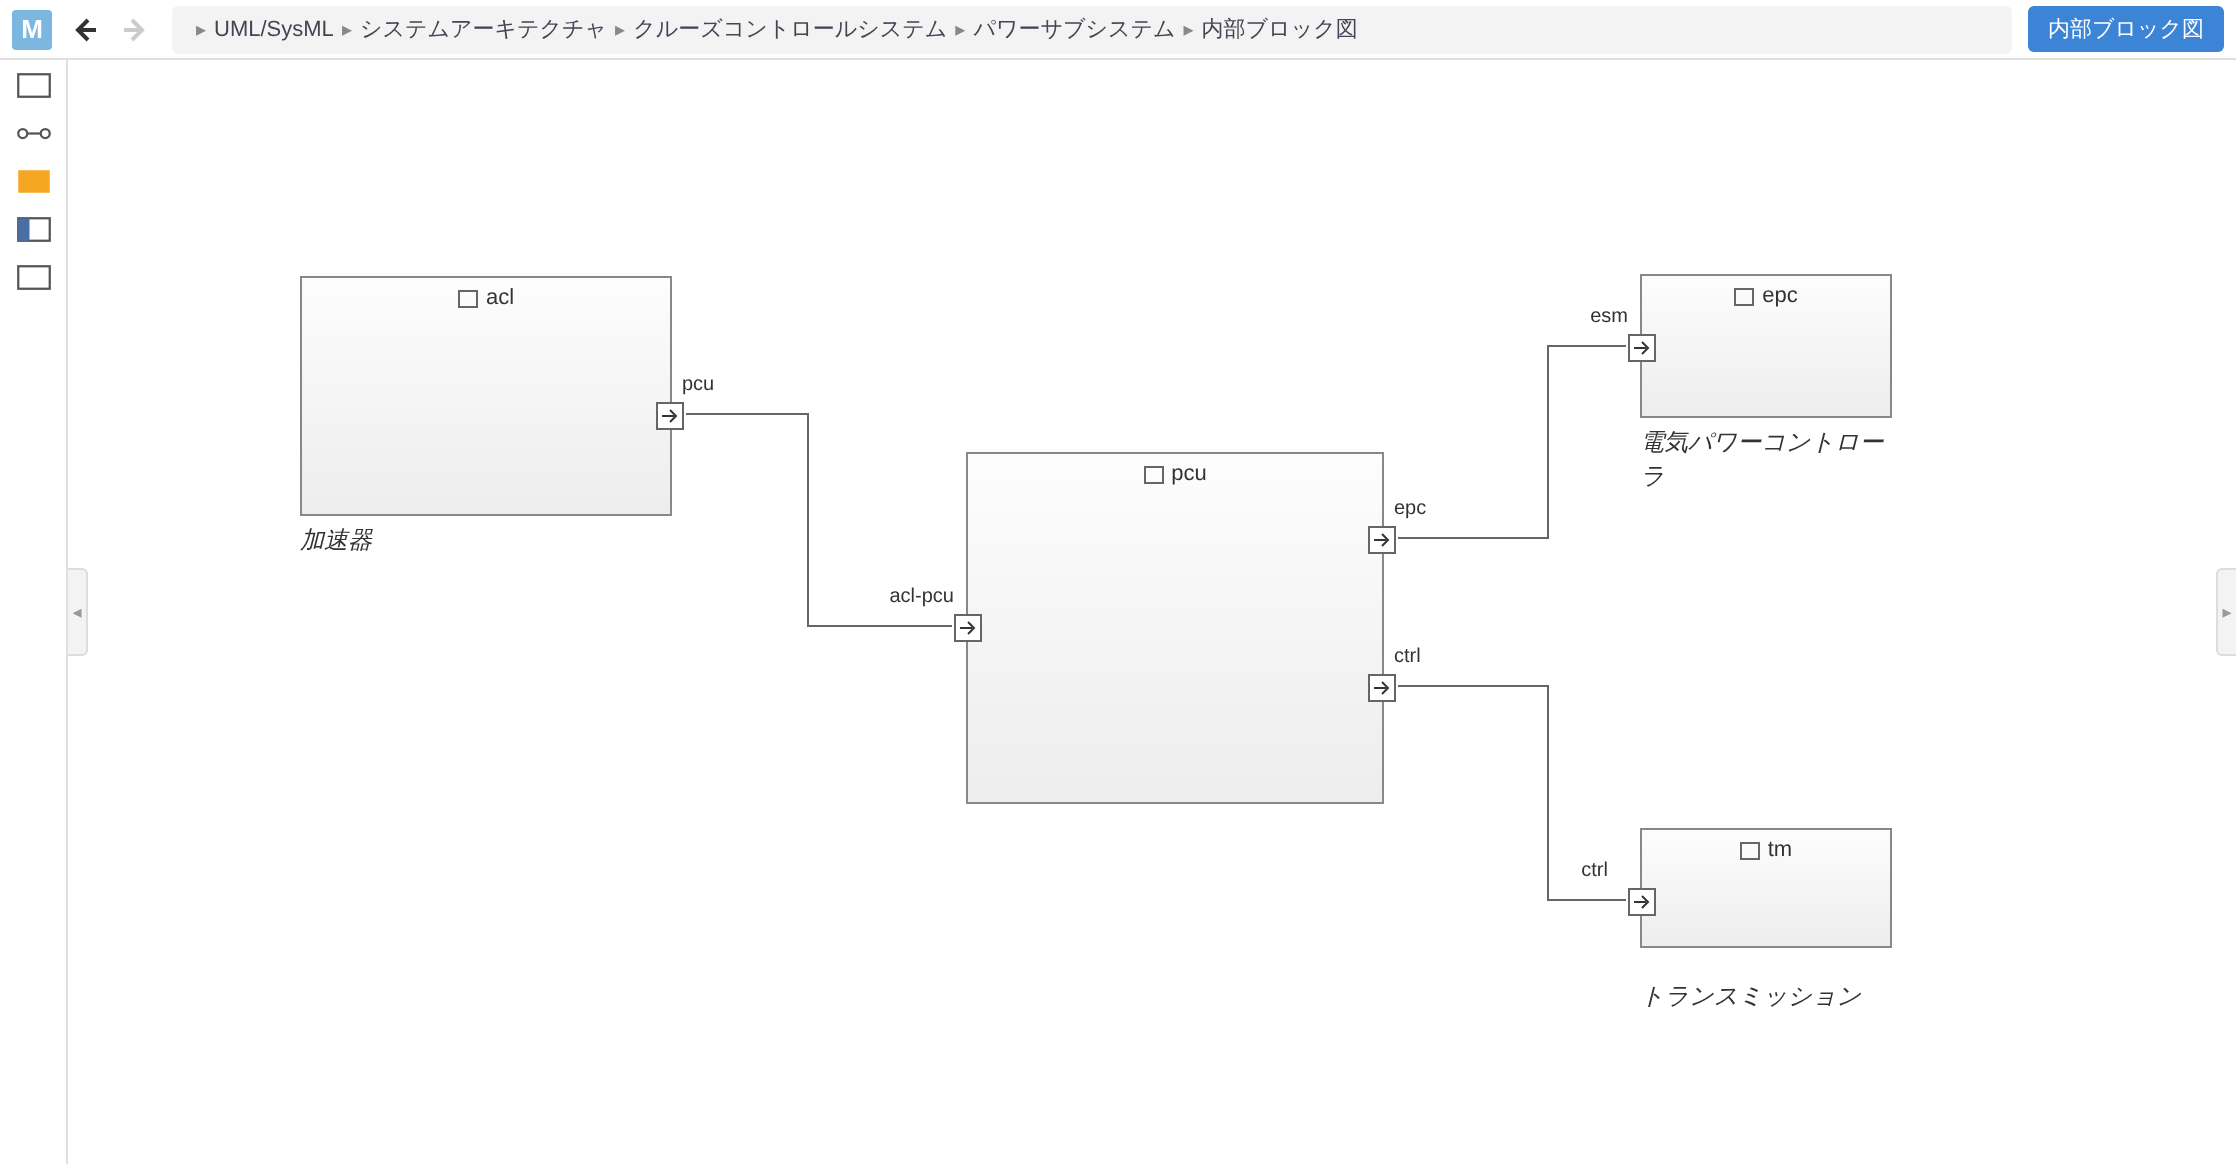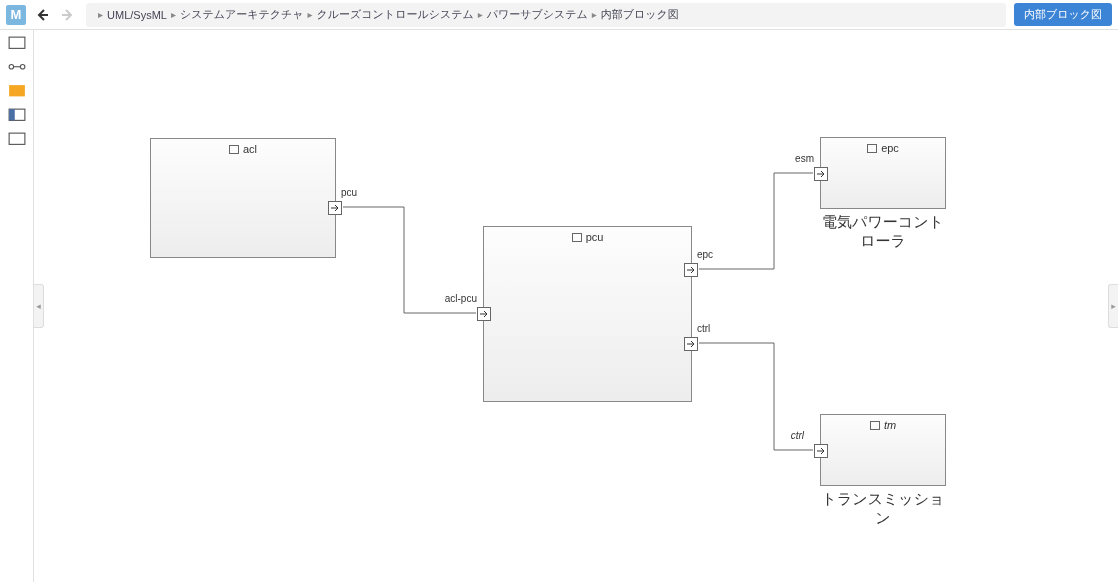--- a/index.html
+++ b/index.html
@@ -23,21 +23,21 @@
   .canvas-wrap { flex: 1; position: relative; background: #fff; }
   .canvas { position: absolute; inset: 0; }
   .edge-tab { position: absolute; top: 50%; transform: translateY(-50%); width: 10px; height: 44px; background: #f3f3f3; border: 1px solid #ddd; display: flex; align-items: center; justify-content: center; color: #999; font-size: 9px; cursor: pointer; }
   .edge-tab.left { left: 0; border-left: none; border-radius: 0 3px 3px 0; }
   .edge-tab.right { right: 0; border-right: none; border-radius: 3px 0 0 3px; }
   
   
   .block { position: absolute; border: 1px solid #888; background: linear-gradient(to bottom, #fdfdfd, #ededed); }
   .block-title { position: absolute; top: 4px; left: 0; right: 0; text-align: left; font-size: 11px; color: #333; display: flex; justify-content: center; align-items: center; gap: 4px; }
   .block-icon { width: 10px; height: 9px; border: 1px solid #666; display: inline-block; }
-  .block-caption { position: absolute; left: 0; right: 0; text-align: center; font-size: 15px; color: #333; }
+  .block-caption { position: absolute; left: 0; right: 0; font-size: 12px; color: #333; font-style: italic; }
   
   
   .port { position: absolute; width: 14px; height: 14px; background: #fff; border: 1px solid #666; display: flex; align-items: center; justify-content: center; }
   .port svg { width: 10px; height: 10px; }
   .port-label { position: absolute; font-size: 10px; color: #333; white-space: nowrap; }
   
   
   svg.wires { position: absolute; inset: 0; width: 100%; height: 100%; pointer-events: none; }
   svg.wires path { stroke: #666; stroke-width: 1; fill: none; }
 </style>
@@ -129,20 +129,21 @@
           <span>acl</span>
         </div>
 
         <div class="port" style="right:-7px; top:62px;">
           <svg viewBox="0 0 10 10">
               <path d="M1 5 H7 M5 2 L8 5 L5 8" stroke="#333" stroke-width="1" fill="none"></path>
             </svg>
         </div>
         <div class="port-label" style="left:190px; top:48px;">pcu</div>
       </div>
+      <div class="block-caption" style="left:116px; top:232px; width:186px;">加速器</div>
 
       <div class="block" style="left:449px; top:196px; width:209px; height:176px;">
         <div class="block-title">
           <span class="block-icon"></span>
           <span>pcu</span>
         </div>
 
         <div class="port" style="left:-7px; top:80px;">
           <svg viewBox="0 0 10 10">
               <path d="M1 5 H7 M5 2 L8 5 L5 8" stroke="#333" stroke-width="1" fill="none"></path>
@@ -173,21 +174,21 @@
 
         <div class="port" style="left:-7px; top:29px;">
           <svg viewBox="0 0 10 10">
               <path d="M1 5 H7 M5 2 L8 5 L5 8" stroke="#333" stroke-width="1" fill="none"></path>
             </svg>
         </div>
         <div class="port-label" style="right:131px; top:15px;">esm</div>
       </div>
       <div class="block-caption" style="left:786px; top:183px; width:126px;">電気パワーコントローラ</div>
 
-      <div class="block" style="left:786px; top:384px; width:126px; height:72px;font-style:italic;">
+      <div class="block" style="left:786px; top:384px; width:126px; height:60px;">
         <div class="block-title">
           <span class="block-icon"></span>
           <span>tm</span>
         </div>
 
         <div class="port" style="left:-7px; top:29px;">
           <svg viewBox="0 0 10 10">
               <path d="M1 5 H7 M5 2 L8 5 L5 8" stroke="#333" stroke-width="1" fill="none"></path>
             </svg>
         </div>

